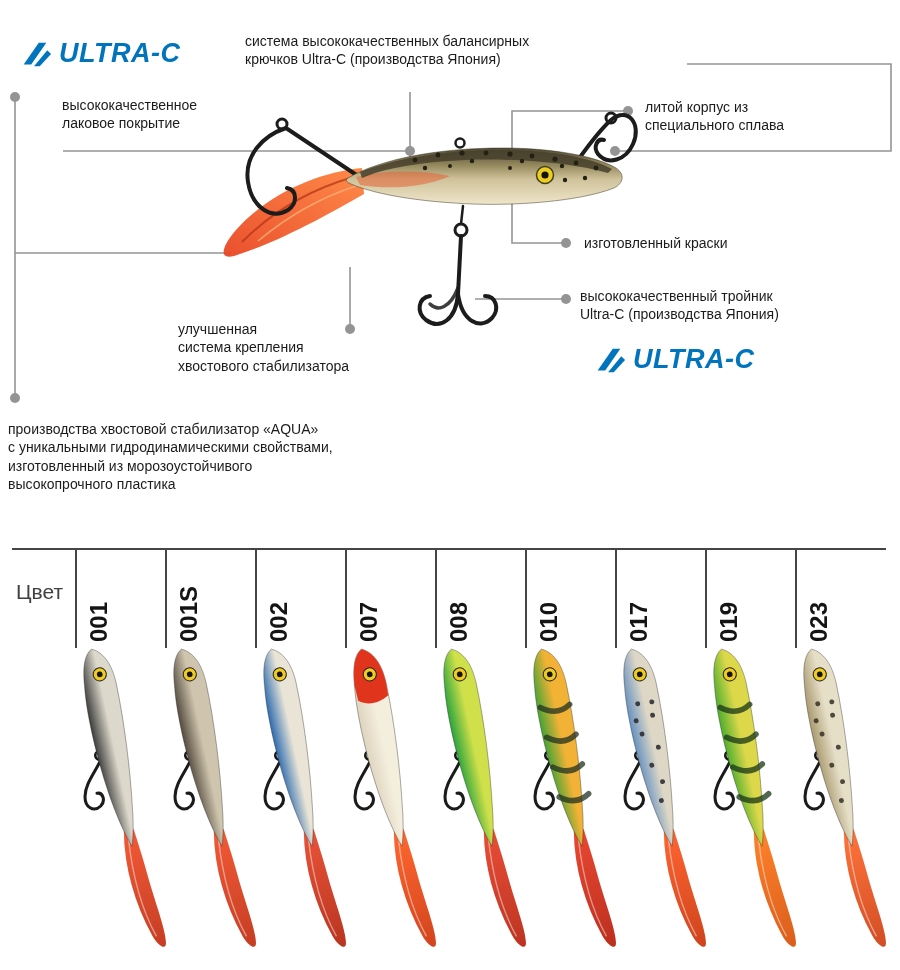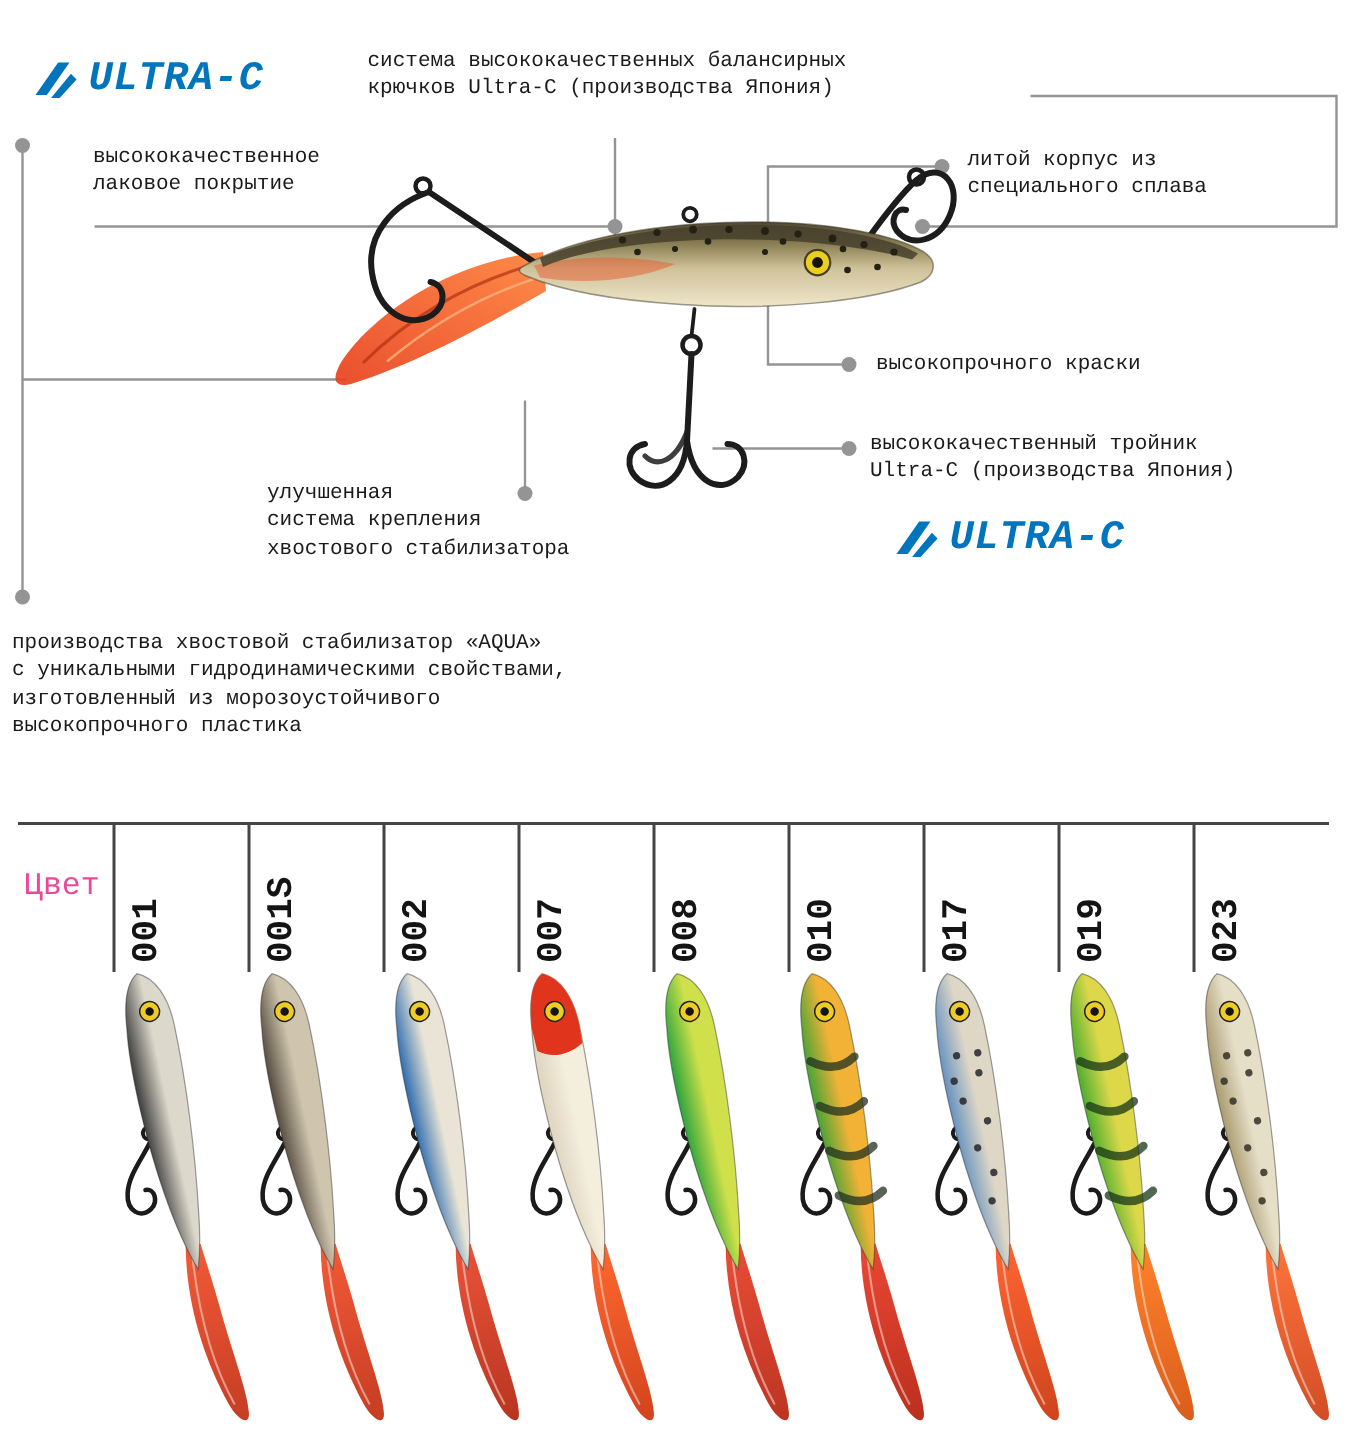--- a/index.html
+++ b/index.html
@@ -1,29 +1,29 @@
 <!DOCTYPE html>
 <html style="--brand: #0074bd;"><head>
 <meta charset="utf-8">
 <style>
   * { margin:0; padding:0; box-sizing:border-box; }
   html,body { background:#ffffff; }
   .page {
     position:relative; width:900px; height:970px; background:#fff;
-    font-family:Liberation Mono, monospace; color:#1b1b1b;
+    font-family:Liberation Sans, sans-serif; color:#1b1b1b;
     overflow:hidden;
   }
   .connectors { position:absolute; left:0; top:0; z-index:1; pointer-events:none; }
   .callout { position:absolute; z-index:2; font-size:14px; line-height:1.32; white-space:pre-line; }
   .logo { position:absolute; z-index:2; display:flex; align-items:center; gap:7px; }
   .logo-text { font-size:27px; font-weight:900; font-style:italic; color:var(--brand,#0074bd); letter-spacing:.5px; }
   .main-lure { position:absolute; left:210px; top:98px; width:430px; height:255px; z-index:2; }
   .table-rule { position:absolute; left:12px; top:548px; width:874px; height:2px; background:#454545; z-index:2; }
   .tick { position:absolute; top:548px; width:2px; height:100px; background:#454545; z-index:2; }
-  .col-label { position:absolute; left:16px; top:580px; font-size:21px; z-index:2; color:#ec4899; }
+  .col-label { position:absolute; left:16px; top:580px; font-size:21px; z-index:2; color:#404040; }
   .code-header { position:absolute; top:548px; width:90px; height:100px; z-index:2; }
   .code-header .code {
     position:absolute; left:10px; top:94px; transform-origin:0 0; transform:rotate(-90deg);
     font-size:24px; font-weight:600; white-space:nowrap; color:#141414;
   }
   .lure-row { position:absolute; left:75px; top:638px; width:810px; height:328px; display:flex; z-index:2; }
   .lure-cell { position:relative; width:90px; height:328px; }
   .lure-svg { position:absolute; left:-8px; top:0; width:106px; height:325px; transform:rotate(-12deg); transform-origin:50% 45%; }
 </style>
 </head>
@@ -62,21 +62,21 @@
     </svg>
     <span class="logo-text">ULTRA-C</span>
   </div>
 
   <div class="callout" style="left:245px; top:32px; width:450px;">система высококачественных балансирных
 крючков Ultra-C (производства Япония)</div>
   <div class="callout" style="left:645px; top:98px; width:240px;">литой корпус из
 специального сплава</div>
   <div class="callout" style="left:62px; top:96px; width:240px;">высококачественное
 лаковое покрытие</div>
-  <div class="callout" style="left:584px; top:234px; width:300px;">высокопрочного краски</div>
+  <div class="callout" style="left:584px; top:234px; width:300px;">изготовленный краски</div>
   <div class="callout" style="left:580px; top:287px; width:330px;">высококачественный тройник
 Ultra-C (производства Япония)</div>
   <div class="callout" style="left:178px; top:320px; width:290px;">улучшенная
 система крепления
 хвостового стабилизатора</div>
   <div class="callout" style="left:8px; top:420px; width:540px;">производства хвостовой стабилизатор «AQUA»
 с уникальными гидродинамическими свойствами,
 изготовленный из морозоустойчивого
 высокопрочного пластика</div>
 

